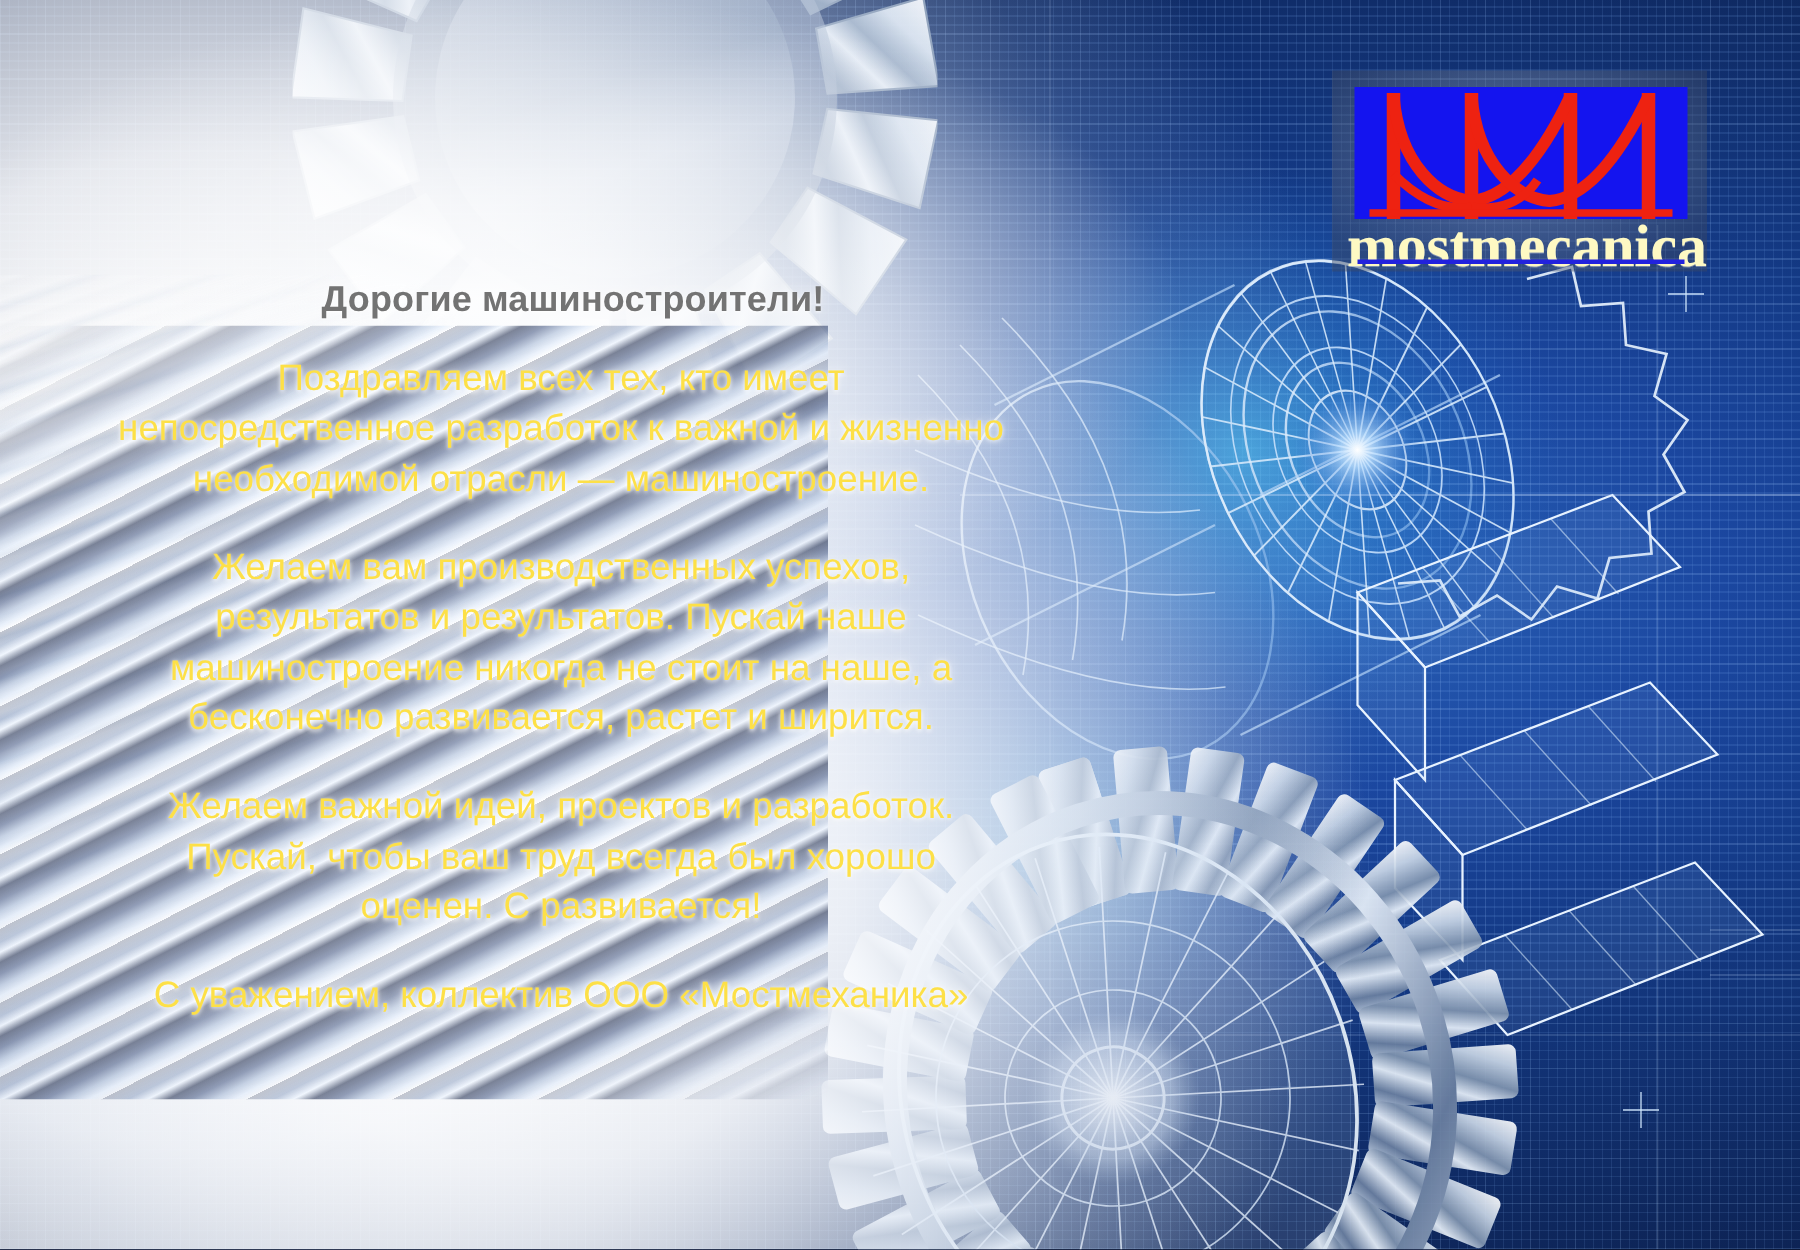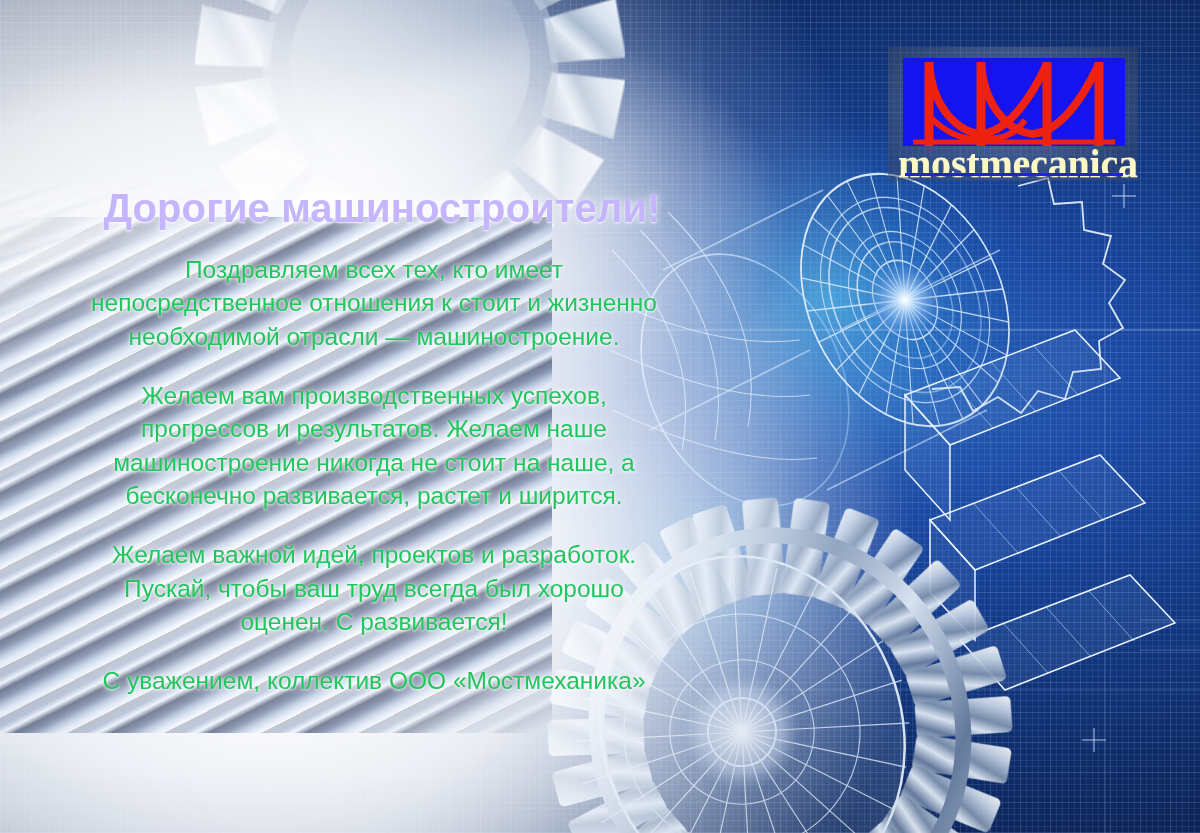--- a/index.html
+++ b/index.html
@@ -120,32 +120,32 @@
   }
 
   
   #message{
     position:absolute;left:0;top:186px;width:748px;
     text-align:center;
     z-index:40;
   }
   #message .headline{
     margin:0 0 22px 0;
-    font-size:40px;
+    font-size:24px;
     font-weight:700;
-    color:#c4b5fd;
+    color:#737373;
     letter-spacing:.1px;
     text-shadow:0 1px 2px rgba(255,255,255,.85), 0 0 10px rgba(255,255,255,.75);
     padding-left:16px;
   }
   #message p{
     margin:0 0 26px 0;
     font-size:24.5px;
     line-height:1.36;
-    color:#22c55e;
+    color:#fde047;
     text-shadow:0 1px 3px rgba(255,255,255,.92), 0 0 9px rgba(255,255,255,.80);
   }
   #message p.sign{margin-bottom:0;}
   #message .l{display:block;}
 </style>
 </head>
 <body>
 
 <div id="card">
 
@@ -436,27 +436,27 @@
     </svg>
     <div class="logo-word">mostmecanica</div>
     <div class="logo-rule"></div>
   </div>
 
   <div id="message">
     <h1 class="headline">Дорогие машиностроители!</h1>
 
     <p>
       <span class="l">Поздравляем всех тех, кто имеет</span>
-      <span class="l">непосредственное отношения к стоит и жизненно</span>
+      <span class="l">непосредственное разработок к важной и жизненно</span>
       <span class="l">необходимой отрасли — машиностроение.</span>
     </p>
 
     <p>
       <span class="l">Желаем вам производственных успехов,</span>
-      <span class="l">прогрессов и результатов. Желаем наше</span>
+      <span class="l">результатов и результатов. Пускай наше</span>
       <span class="l">машиностроение никогда не стоит на наше, а</span>
       <span class="l">бесконечно развивается, растет и ширится.</span>
     </p>
 
     <p>
       <span class="l">Желаем важной идей, проектов и разработок.</span>
       <span class="l">Пускай, чтобы ваш труд всегда был хорошо</span>
       <span class="l">оценен. С развивается!</span>
     </p>
 

